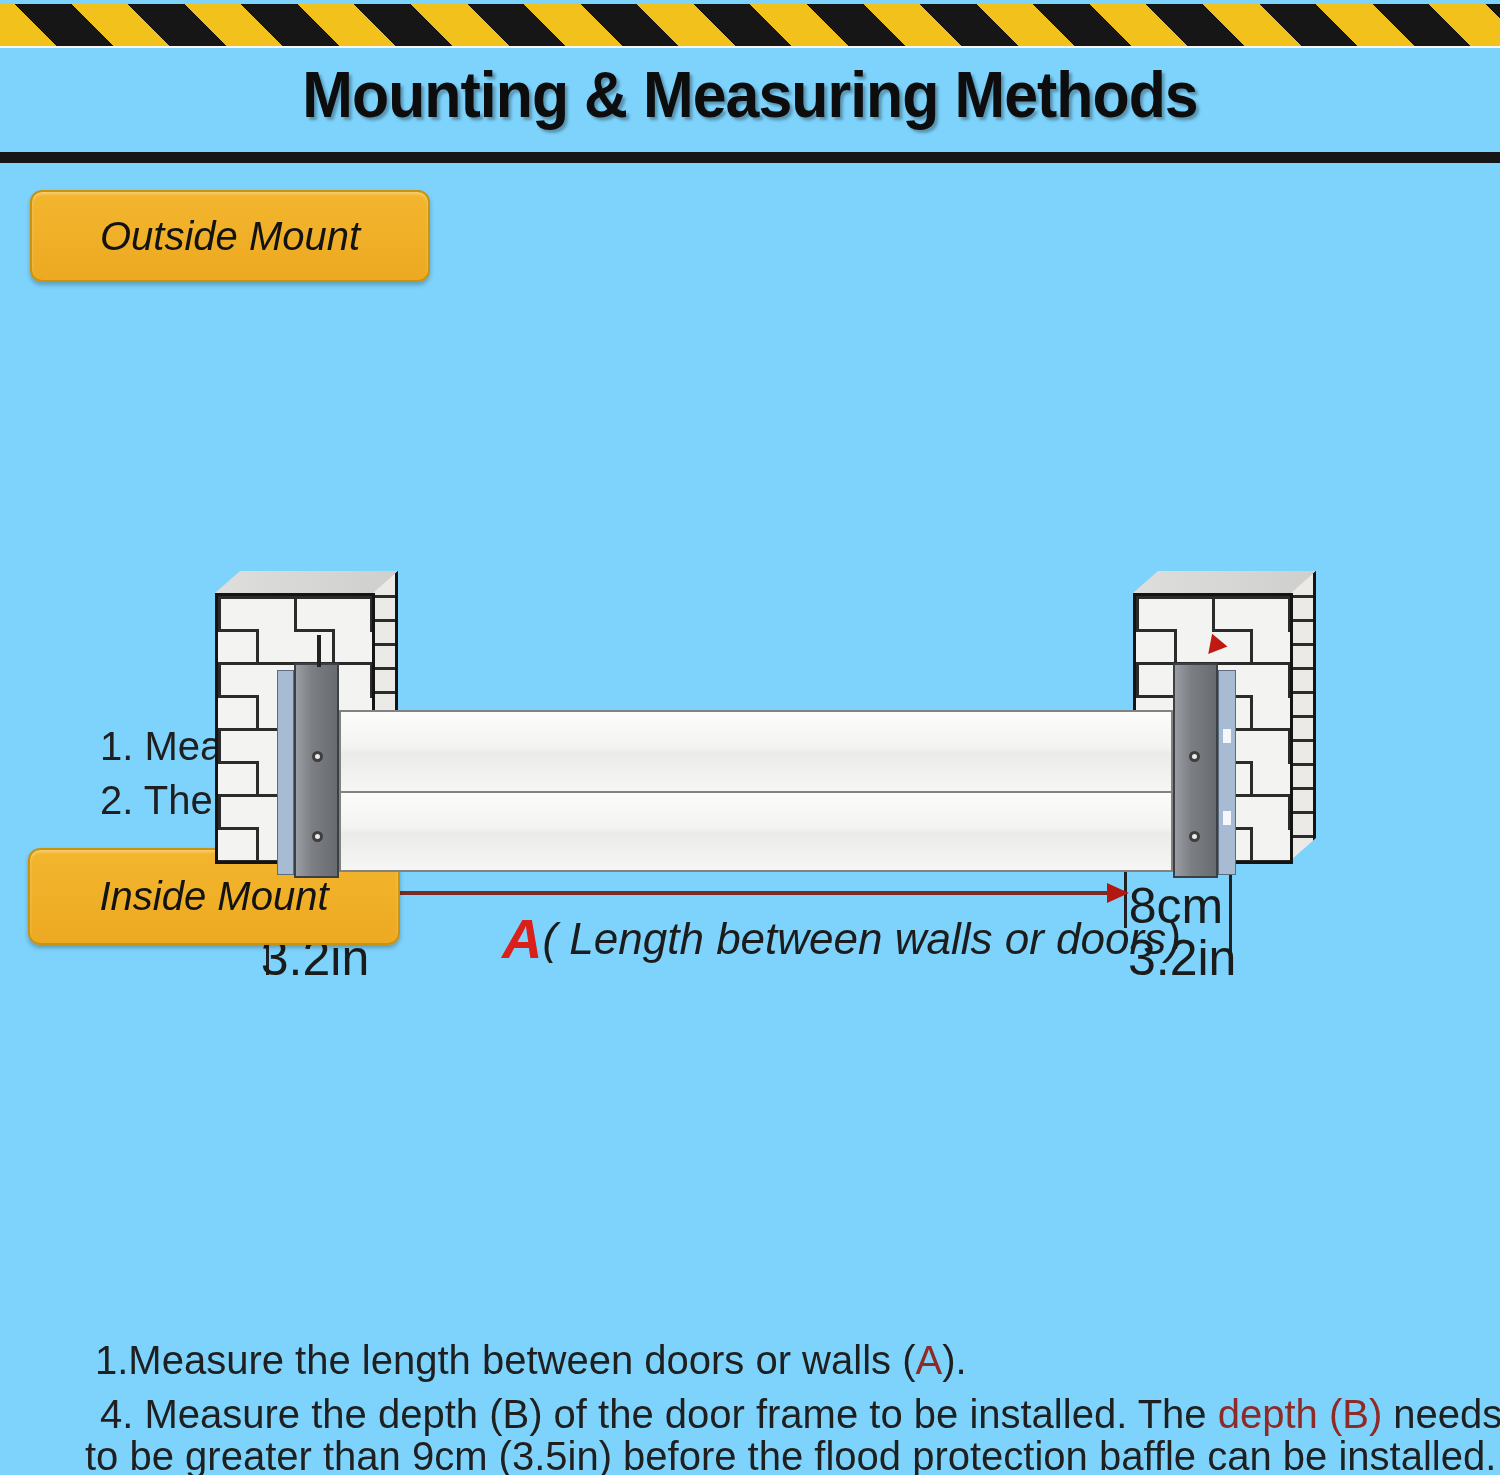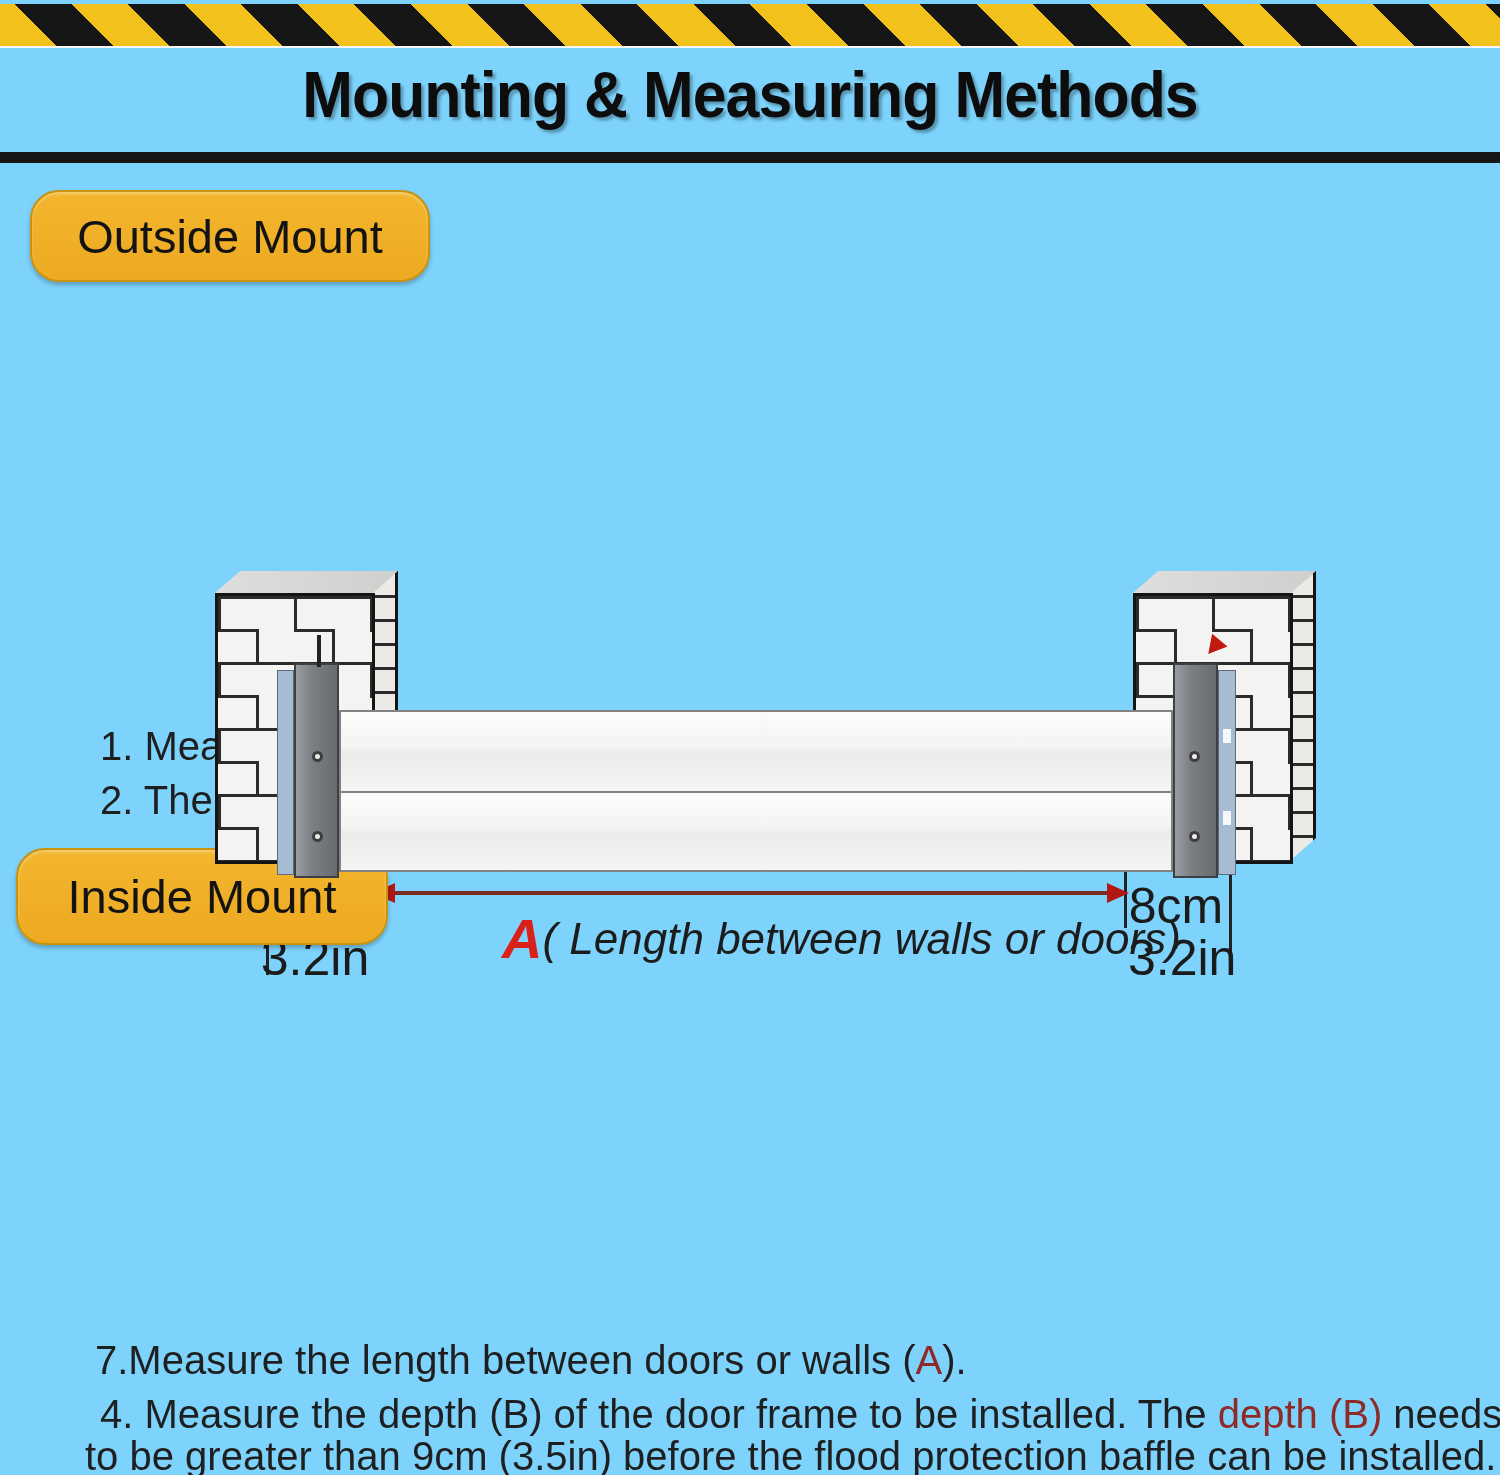--- a/index.html
+++ b/index.html
@@ -11,22 +11,22 @@
   .stripe-band{left:0;top:4px;width:1500px;height:42px;
     background:repeating-linear-gradient(45deg,#f2c11c 0 40px,#161616 40px 80px);
     border-bottom:2px solid #f7f7f7;}
   .page-title{left:0;top:58px;width:1500px;text-align:center;font-size:64px;font-weight:700;
     letter-spacing:-1px;color:#0d0d0d;text-shadow:3px 3px 3px rgba(0,0,0,0.30);
     transform:scaleX(0.95);}
   .header-divider{left:0;top:152px;width:1500px;height:11px;background:#161616;}
 
   
   .badge{background:linear-gradient(180deg,#f3b62e 0%,#eda922 100%);border:2px solid #c9920f;
-    border-radius:29px;display:flex;align-items:center;justify-content:center;
-    font-size:47px;color:#131313;box-shadow:0 3px 4px rgba(0,0,0,0.25), inset 0 2px 3px rgba(255,255,255,0.35);}
+    border-radius:12px;display:flex;align-items:center;justify-content:center;
+    font-size:40px;color:#131313;box-shadow:0 3px 4px rgba(0,0,0,0.25), inset 0 2px 3px rgba(255,255,255,0.35);font-style:italic;}
 
   
   .brick-front{background-color:#f3f3f1;
     background-image:
       conic-gradient(from 270deg at 3px 33px,#2b2b2b 0 90deg,rgba(0,0,0,0) 0),
       conic-gradient(from 90deg at 41px 33px,#f3f3f1 0 90deg,rgba(0,0,0,0) 0),
       conic-gradient(from 90deg at 38px 33px,#2b2b2b 0 90deg,rgba(0,0,0,0) 0),
       linear-gradient(#2b2b2b 0 3px,rgba(0,0,0,0) 3px);
     background-size:76px 66px,76px 66px,76px 66px,100% 33px;
     border:3px solid #141414;box-sizing:border-box;}
@@ -123,21 +123,21 @@
     </div>
   </div>
 
   <div class="abs steps" style="left:100px;top:724px;">
     <span>1. Measure the length between walls or doors(</span><span class="maroon">A</span><span>).</span>
   </div>
   <div class="abs steps" style="left:100px;top:778px;">
     <span>2. The length of the flood baffle you need is: </span><span class="maroon">A+16cm (6.4in)</span>
   </div>
 
-  <div class="abs badge" style="left:16px;top:848px;width:368px;height:93px;">
+  <div class="abs badge" style="left:28px;top:848px;width:368px;height:93px;">
     <span>Inside Mount</span>
   </div>
 
   <div class="abs" style="left:0;top:935px;width:1500px;height:380px;">
     
     
     
     
 
     
@@ -167,21 +167,21 @@
 
     
     
     
     
     
     
   </div>
 
   <div class="abs steps" style="left:95px;top:1338px;">
-    <span>7.Measure the length between doors or walls (</span><span class="maroon">A</span><span>).</span>
+    <span>1.Measure the length between doors or walls (</span><span class="maroon">A</span><span>).</span>
   </div>
   <div class="abs steps" style="left:100px;top:1392px;">
     <span>4. Measure the depth (B) of the door frame to be installed. The </span><span class="maroon">depth (B)</span><span> needs</span>
   </div>
   <div class="abs steps" style="left:85px;top:1434px;">
     <span>to be greater than 9cm (3.5in) before the flood protection baffle can be installed.</span>
   </div>
 
 </div>
 

